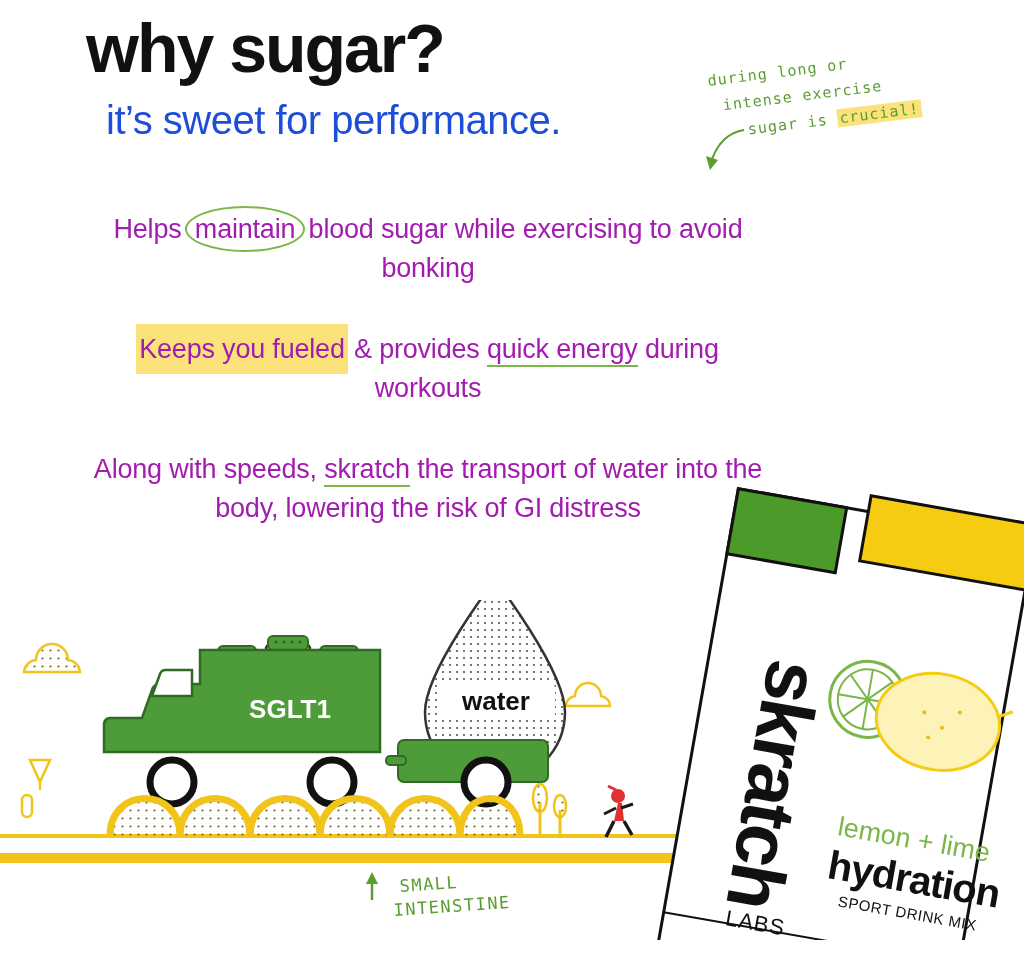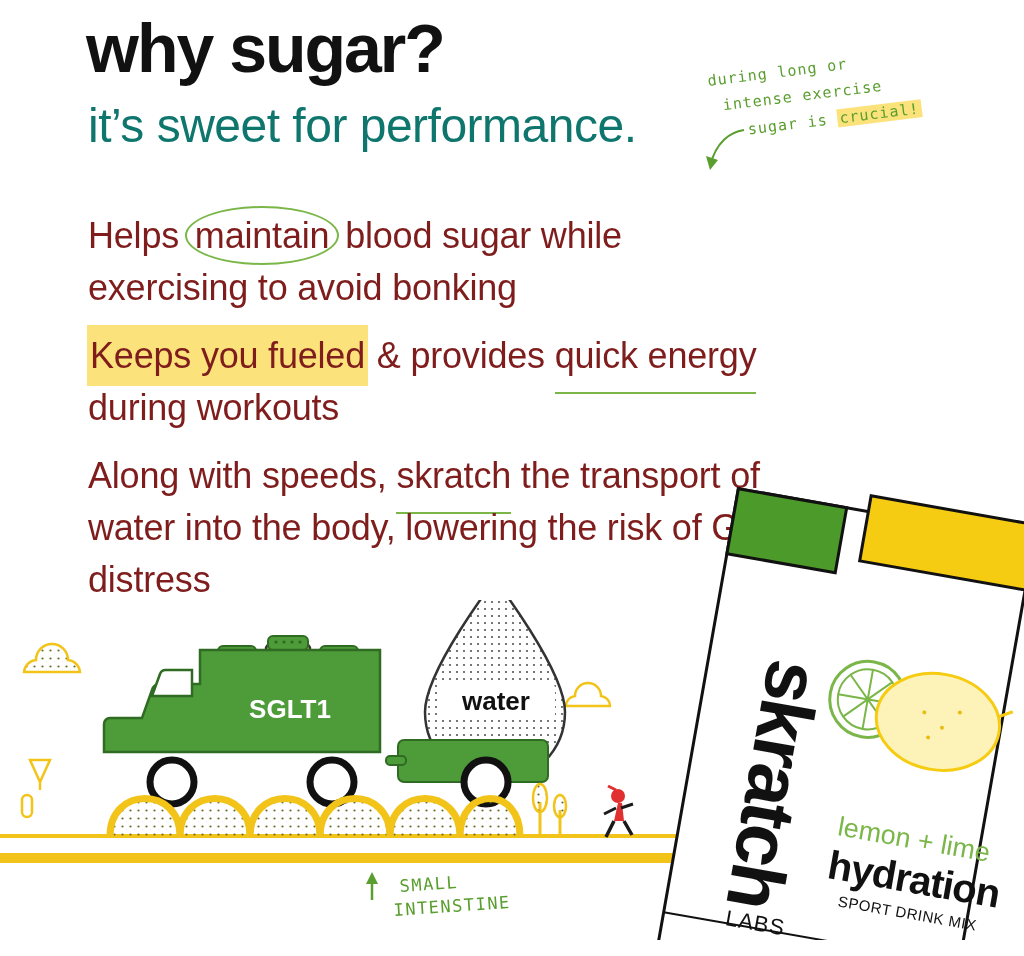--- a/index.html
+++ b/index.html
@@ -22,23 +22,23 @@
     position: absolute;
     left: 86px; top: 14px;
     font-size: 68px;
     font-weight: bold;
     letter-spacing: -2px;
     color: #111111;
     line-height: 1.0;
   }
   .subhead {
     position: absolute;
-    left: 88px; top: 98px;
-    font-size: 48px;
-    color: #0f766e;
+    left: 106px; top: 98px;
+    font-size: 40px;
+    color: #1d4ed8;
     letter-spacing: -0.5px;
   }
 
   
   .note {
     position: absolute;
     left: 710px; top: 52px;
     width: 260px;
     color: #5a9e2f;
     font-family: "DejaVu Sans Mono", monospace;
@@ -55,37 +55,38 @@
   }
   .note-arrow {
     position: absolute;
     left: 700px; top: 126px;
     width: 50px; height: 50px;
   }
 
   
   .body-block {
     position: absolute;
-    font-size: 36px;
-    color: #7f1d1d;
+    font-size: 27px;
+    color: #a21caf;
     line-height: 1.45;
     letter-spacing: -0.2px;
+    text-align: center;
   }
   #para1 { left: 88px; top: 210px; width: 680px; }
   #para2 { left: 88px; top: 330px; width: 680px; }
   #para3 { left: 88px; top: 450px; width: 680px; }
 
   .hl-yellow {
     background: #fbe27a;
     padding: 10px 3px;
     margin: 0 -1px;
   }
   .underline-green {
     border-bottom: 2.5px solid #7ab648;
-    padding-bottom: 16px;
+    padding-bottom: 1px;
   }
   .circle-green {
     position: relative;
     display: inline-block;
     padding: 0 6px;
   }
   .circle-green::after {
     content: "";
     position: absolute;
     left: -4px; top: -4px;

